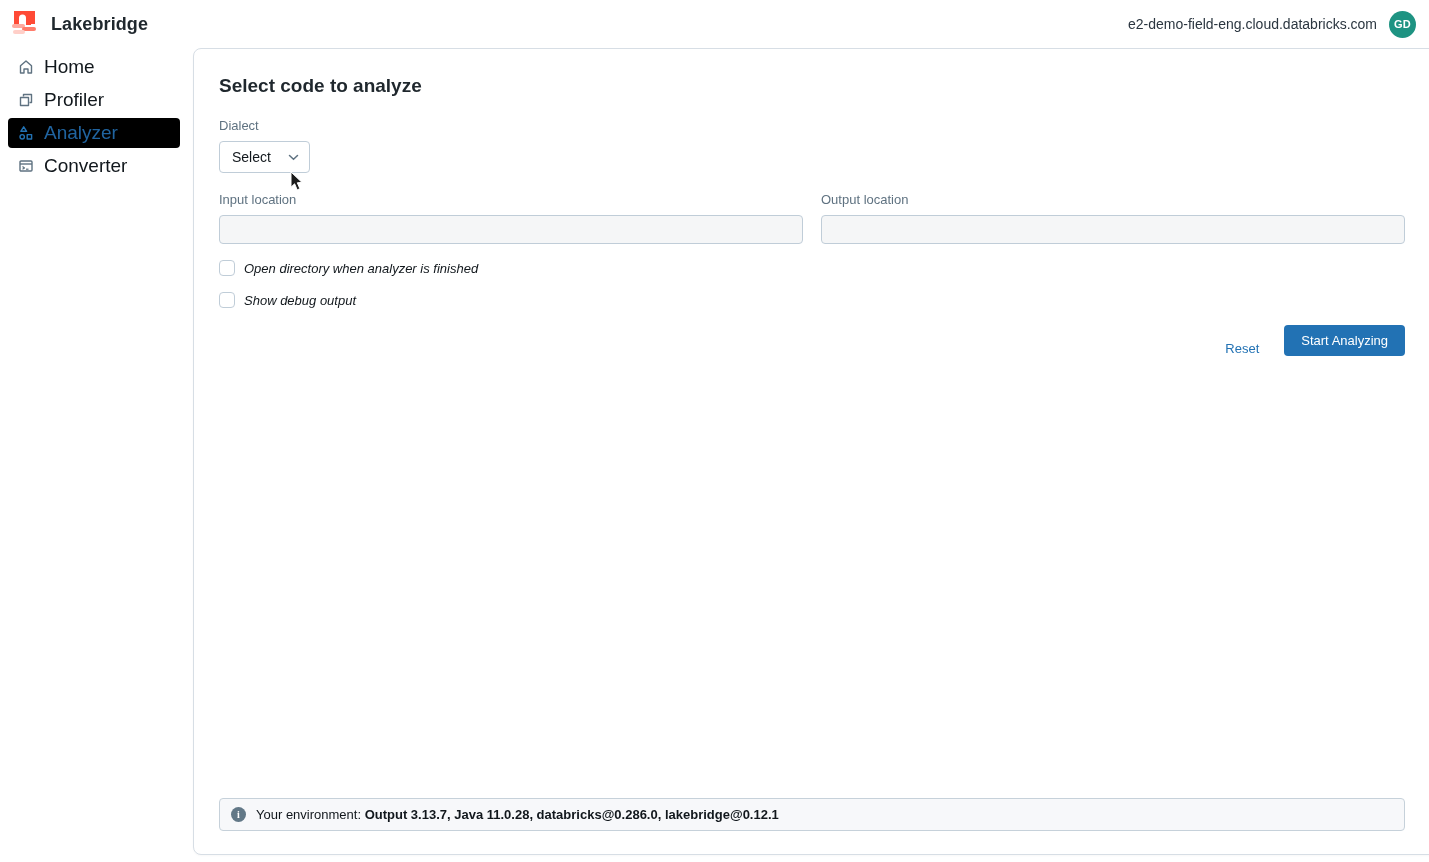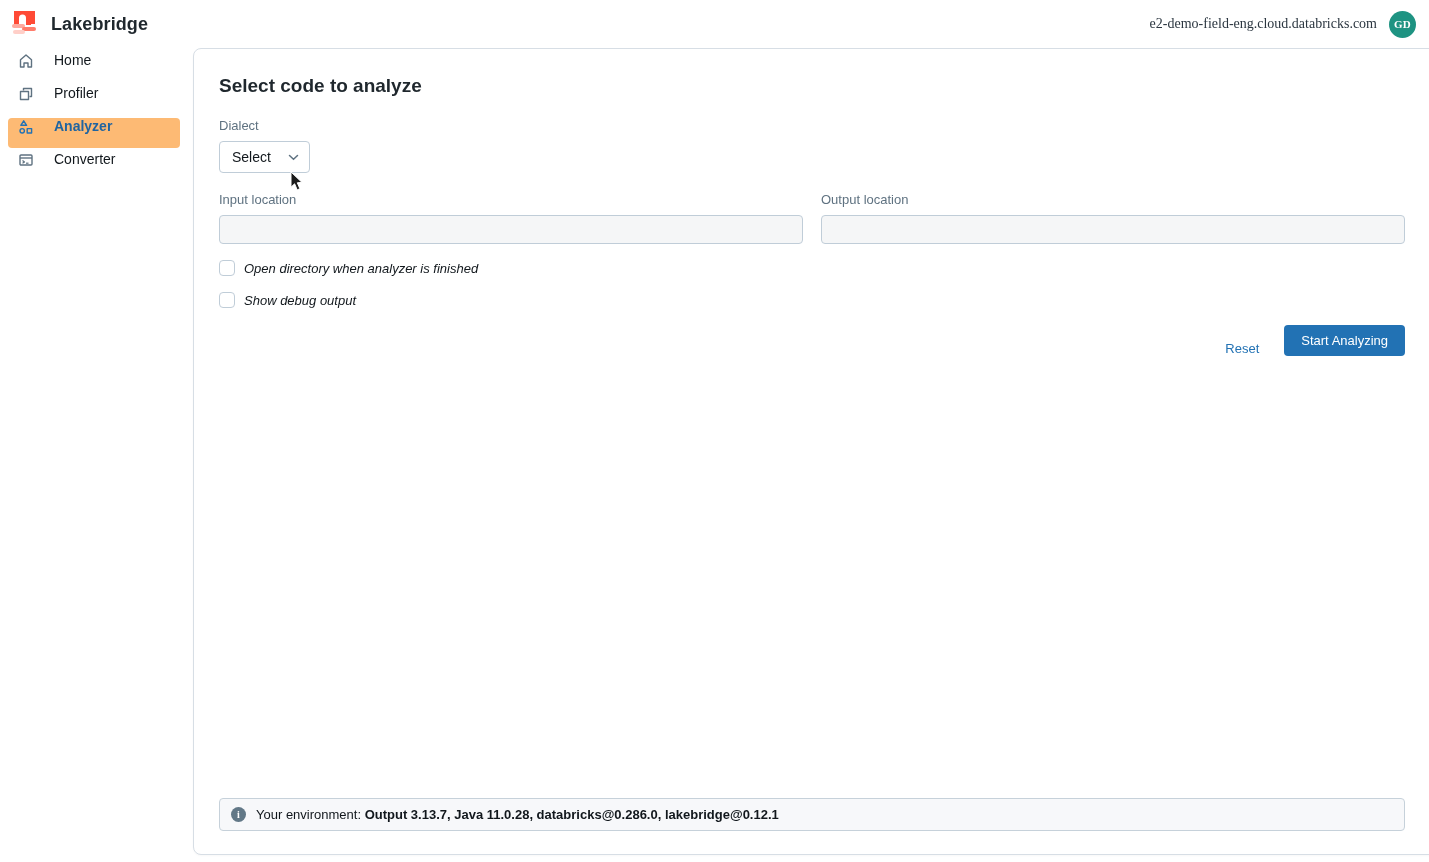--- a/index.html
+++ b/index.html
@@ -13,39 +13,39 @@
   }
 
   
   .header {
     position:absolute; top:0; left:0; width:1429px; height:48px;
     display:flex; align-items:center; justify-content:space-between;
     padding:0 13px 0 8px; background:#ffffff;
   }
   .brand { display:flex; align-items:center; gap:10px; }
   .brand-name { font-size:18px; font-weight:700; color:#1F272D; letter-spacing:.1px; }
-  .header-right { display:flex; align-items:center; gap:12px;font-family:Liberation Serif, serif; }
+  .header-right { display:flex; align-items:center; gap:12px; }
   .workspace-url { font-size:14px; color:#2B3640; }
   .avatar {
     width:27px; height:27px; border-radius:50%;
     background:#1E9382; color:#ffffff;
     font-size:11px; font-weight:700;
     display:flex; align-items:center; justify-content:center;
     cursor:pointer; letter-spacing:.3px;
   }
 
   
   .sidebar { position:absolute; top:52px; left:8px; width:172px; }
   .nav-item {
-    height:30px; display:flex; gap:20px;
+    height:30px; display:flex; align-items:center; gap:10px;
     padding:0 9px; border-radius:4px; margin-bottom:3px;
-    font-size:14px; color:#11171C; cursor:pointer;
+    font-size:19px; color:#11171C; cursor:pointer;
   }
   .nav-item .icn { width:17px; height:17px; display:flex; align-items:center; justify-content:center; flex:none; }
-  .nav-item.active { background:#fdba74; color:#2064A0; font-weight:700; }
+  .nav-item.active { background:#000000; color:#2064A0; font-weight:400; }
 
   
   .card {
     position:absolute; left:193px; top:48px; width:1395px; height:807px;
     background:#ffffff; border:1px solid #D7DEE5; border-radius:8px;
     box-shadow:0 1px 2px rgba(0,0,0,0.03);
     padding:26px 16px 23px 25px;
   }
   .page-title { font-size:19px; font-weight:700; color:#1F272D; }
 

